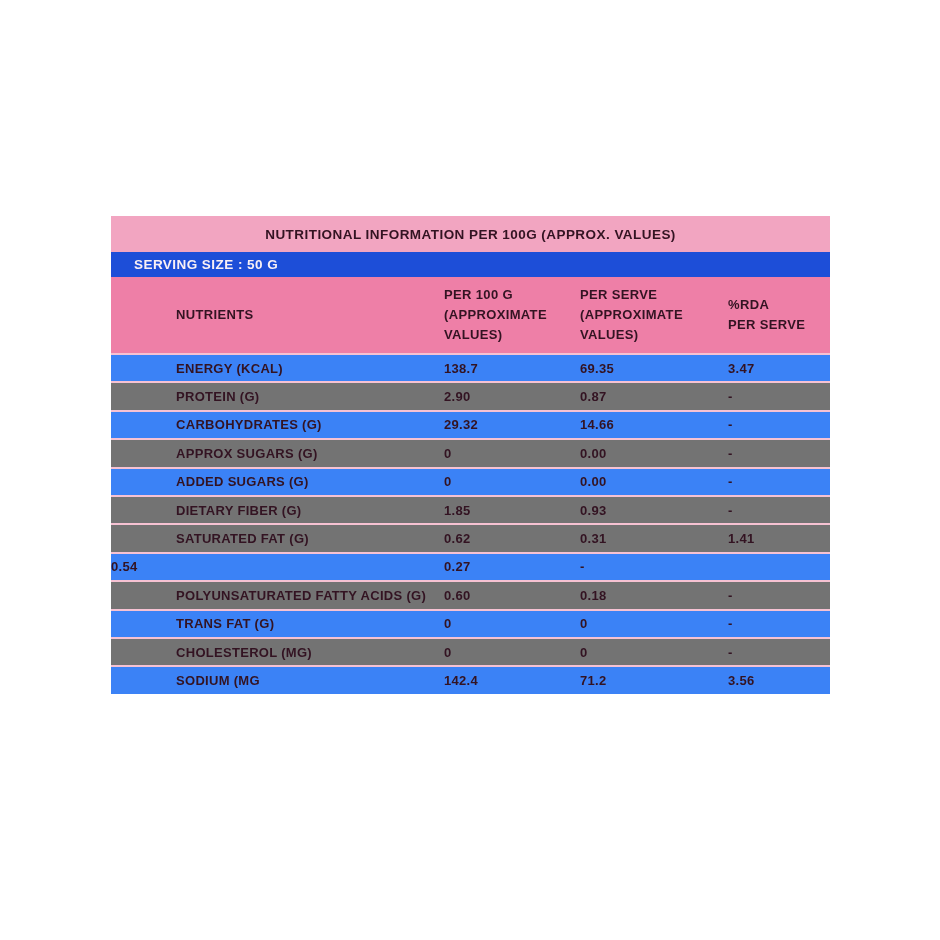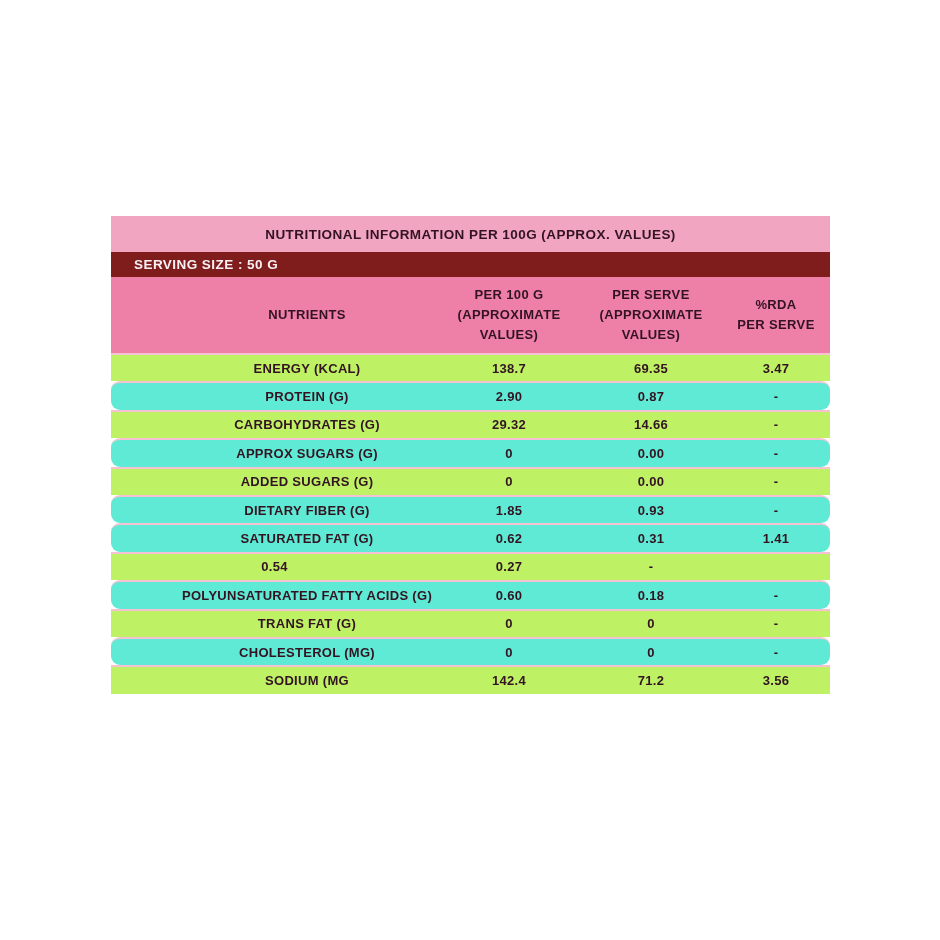--- a/index.html
+++ b/index.html
@@ -8,34 +8,33 @@
     background: #ffffff;
     font-family: "Liberation Sans", "DejaVu Sans", sans-serif;
     overflow: hidden;
   }
   .nutrition-table {
     position: absolute;
     left: 111px; top: 216px;
     width: 719px;
     color: #331322;
     font-weight: 700;
-    text-align: center;
   }
   .title-row {
     height: 36px;
     background: #f2a5c1;
     display: flex;
     align-items: center;
     justify-content: center;
     font-size: 13.5px;
     letter-spacing: 0.45px;
   }
   .serving-row {
     height: 25px;
-    background: #7f1d1d;
+    background: #1d4ed8;
     color: #f9f0f5;
     display: flex;
     align-items: center;
     padding-left: 23px;
     font-size: 13.5px;
     letter-spacing: 0.45px;
   }
   .grid-row {
     display: grid;
     grid-template-columns: 333px 136px 148px 1fr;
@@ -49,22 +48,22 @@
   }
   .header-row .cell { white-space: pre-line; line-height: 20px; }
   .cell { padding-right: 6px; }
   .cell.first { padding-left: 23px; margin-left: 42px; }
   .row {
     height: 28.4px;
     font-size: 13px;
     letter-spacing: 0.3px;
     border-top: 2px solid #f6c2d3;
   }
-  .row.light { background: #bef264; }
-  .row.dark  { background: #5eead4; border-radius: 9px; }
+  .row.light { background: #3b82f6; }
+  .row.dark  { background: #737373; }
 </style>
 </head>
 <body>
 
 <div class="nutrition-table">
 
   <div class="title-row">
     <span>NUTRITIONAL INFORMATION PER 100G (APPROX. VALUES)</span>
   </div>
 

